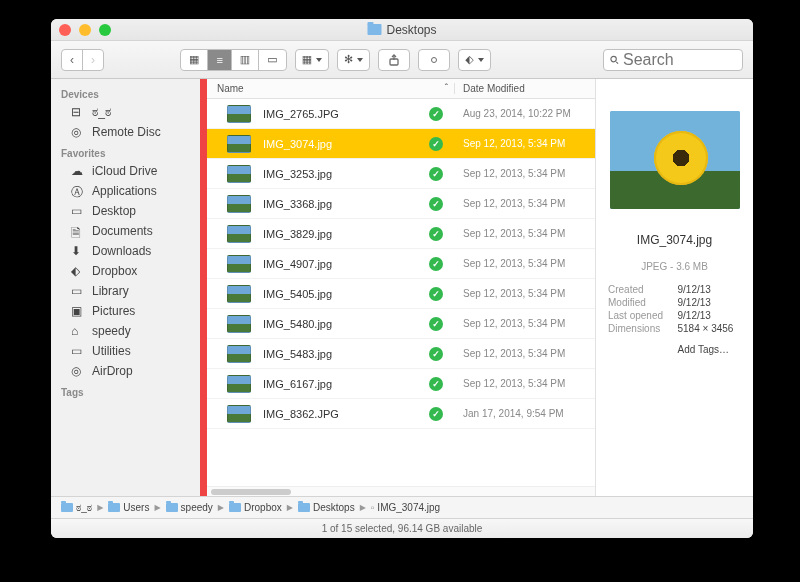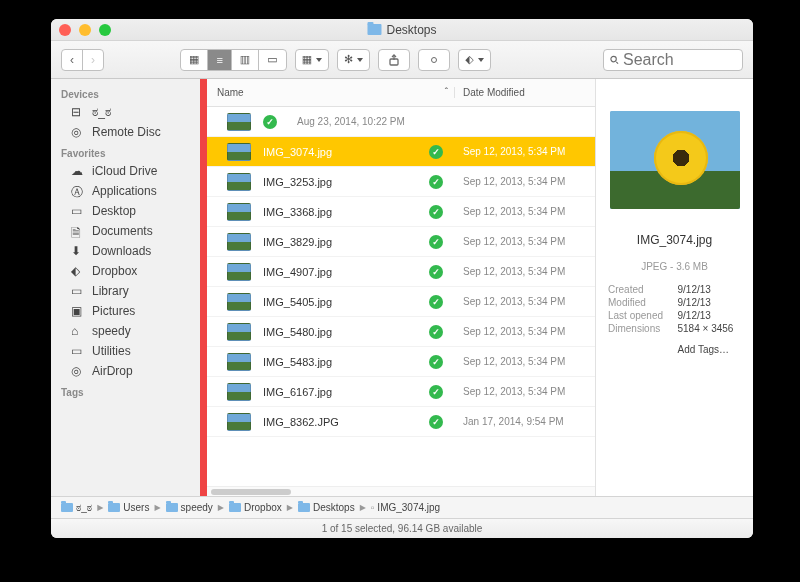--- a/index.html
+++ b/index.html
@@ -22,21 +22,21 @@
 .spacer { flex: 1; }
 .search { flex: 0 0 140px; height: 22px; border: 1px solid #c0c0c0; border-radius: 4px; background: #fff; display: flex; align-items: center; padding: 0 6px; gap: 4px; }
 .search input { border: none; outline: none; font-size: 16px; width: 100%; background: transparent; color: #666; }
 .content { flex: 1; display: flex; overflow: hidden; }
 .sidebar { width: 156px; background: #f1f1f1; border-right: 7px solid #ef4444; overflow-y: auto; padding: 4px 0 8px; font-size: 12px; }
 .sb-head { color: #8a8a8a; font-size: 10px; font-weight: 600; padding: 6px 10px 2px; }
 .sb-item { display: flex; align-items: center; gap: 7px; padding: 3px 10px 3px 20px; color: #444; }
 .sb-item svg, .sb-item .ic { width: 14px; height: 14px; flex-shrink: 0; }
 .ic { display: inline-block; }
 .main { flex: 1; display: flex; flex-direction: column; background: #fff; }
-.cols { display: flex; height: 28px; background: #fbfbfb; border-bottom: 1px solid #e1e1e1; font-size: 10px; color: #555; align-items: center; }
+.cols { display: flex; height: 20px; background: #fbfbfb; border-bottom: 1px solid #e1e1e1; font-size: 10px; color: #555; align-items: center; }
 .col-name { flex: 1; padding-left: 10px; display: flex; justify-content: space-between; align-items: center; border-right: 1px solid #e1e1e1; padding-right: 6px; }
 .col-date { width: 140px; padding-left: 8px; }
 .rows { flex: 1; overflow-y: auto; overflow-x: hidden; }
 .row { display: flex; align-items: center; height: 30px; border-bottom: 1px solid #f2f2f2; font-size: 11px; color: #333; }
 .row.selected { background: #ffc700; color: #fff; }
 .row.selected .date { color: #fff; }
 .thumb { width: 24px; height: 18px; margin: 0 12px 0 20px; border-radius: 2px; border: 1px solid rgba(0,0,0,.15); background: linear-gradient(#6fa8d8 50%, #4a7a3a 50%); }
 .fname { flex: 1; }
 .check { width: 14px; height: 14px; border-radius: 50%; background: #33b94e; margin-right: 12px; display: flex; align-items: center; justify-content: center; }
 .check::after { content: "✓"; color: #fff; font-size: 9px; font-weight: bold; }
@@ -198,20 +198,21 @@
       <div class="cols">
         <div class="col-name">
           <span>Name</span>
           <span>ˆ</span>
         </div>
         <div class="col-date"><span>Date Modified</span></div>
       </div>
       <div class="rows" id="rows">
           <div class="row">
             <div class="thumb"></div>
+            <div class="fname">IMG_2765.JPG</div>
             <div class="check"></div>
             <div class="date">Aug 23, 2014, 10:22 PM</div>
           </div>
           <div class="row selected">
             <div class="thumb"></div>
             <div class="fname">IMG_3074.jpg</div>
             <div class="check"></div>
             <div class="date">Sep 12, 2013, 5:34 PM</div>
           </div>
           <div class="row">

